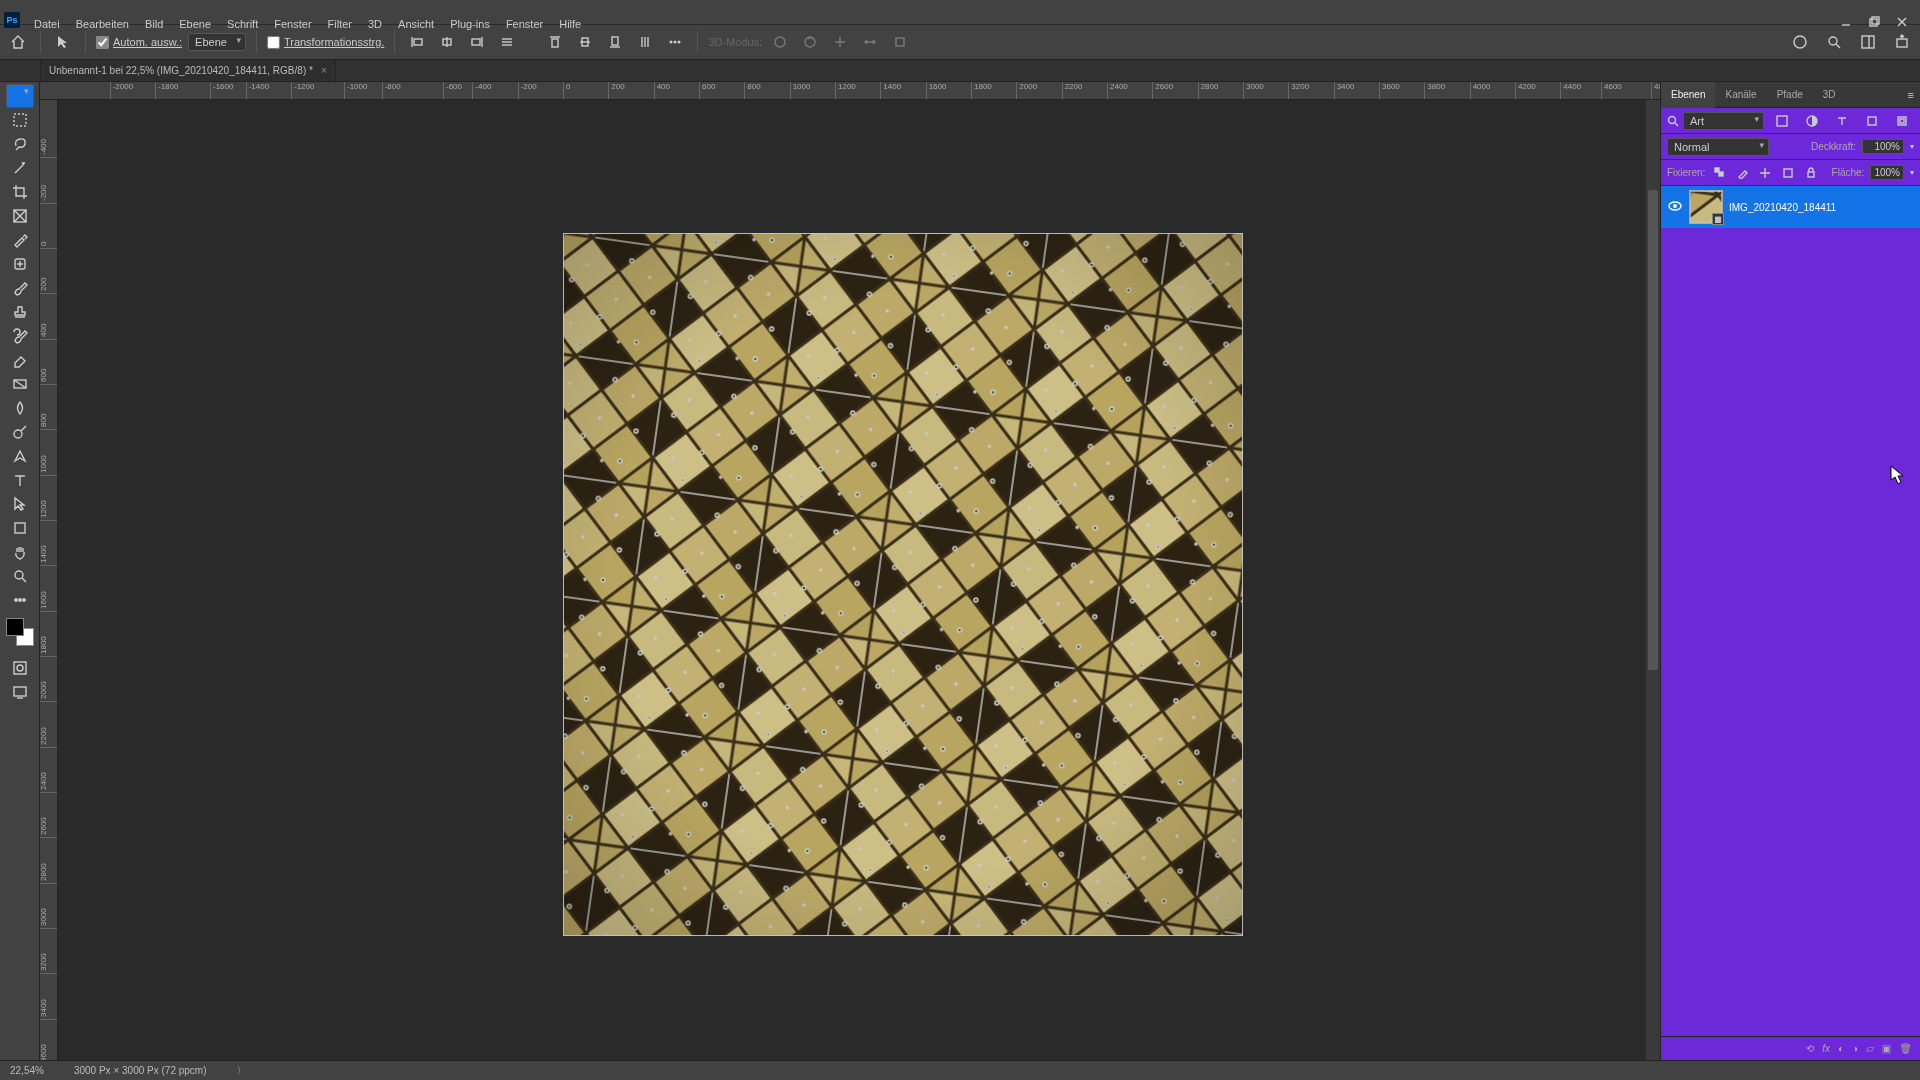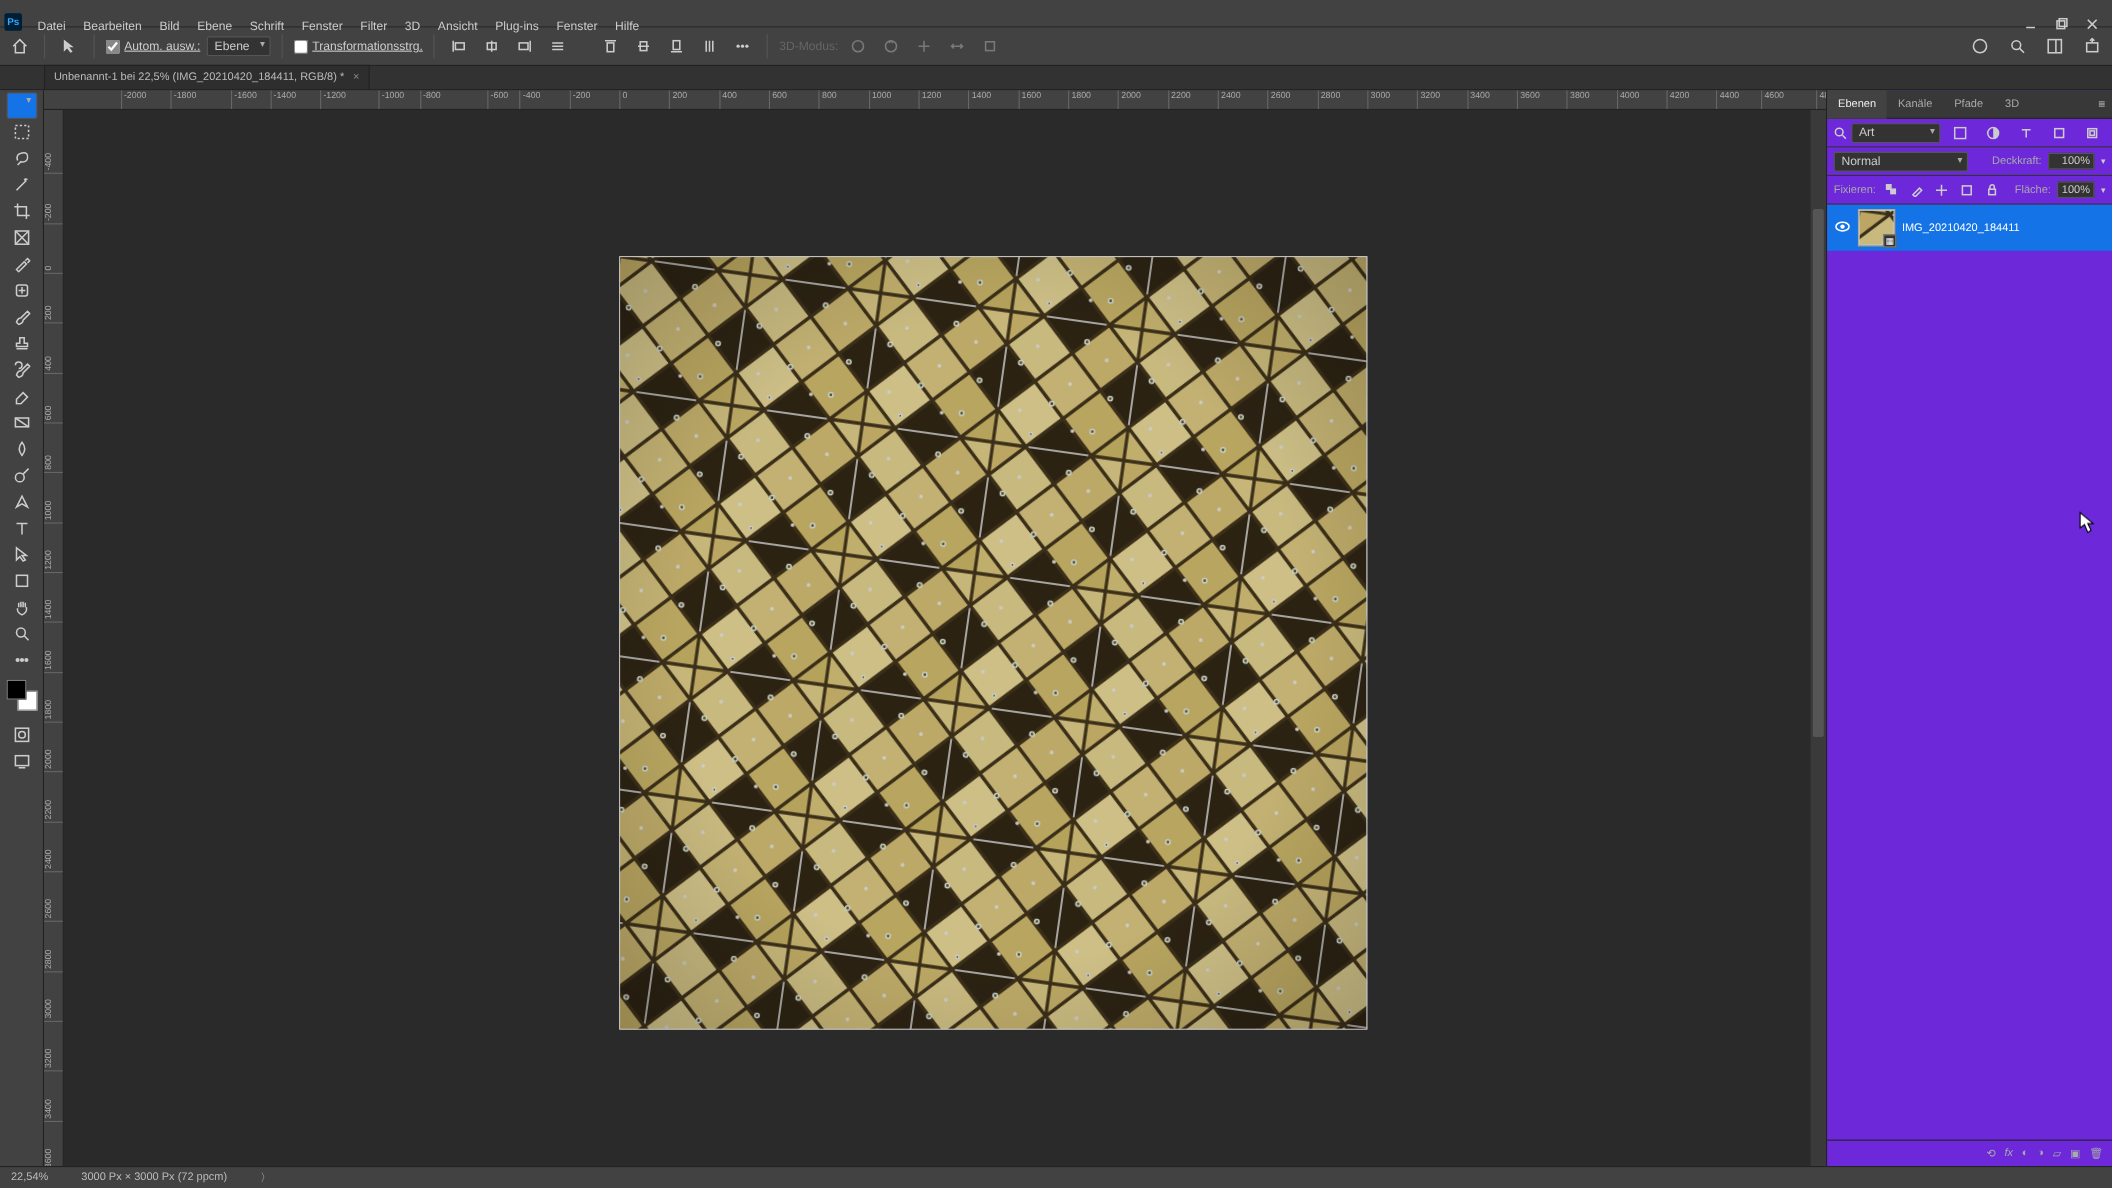--- a/index.html
+++ b/index.html
@@ -556,21 +556,21 @@
           </svg>
         </div>
       <div class="icon-btn">
           <svg width="12" height="12">
             <rect x="2" y="2" width="8" height="8"></rect>
             <rect x="4" y="4" width="4" height="4"></rect>
           </svg>
         </div>
     </div>
     <div class="row">
-      <div class="sel" style="width:122px">Normal</div>
+      <div class="sel" style="width:102px">Normal</div>
       <div style="flex:1"></div>
       <span class="lbl">Deckkraft:</span>
       <div class="val">100%</div>
       <span style="font-size:8px">▾</span>
     </div>
     <div class="row">
       <span class="lbl">Fixieren:</span>
       <div class="icon-btn">
           <svg width="12" height="12">
             <rect x="1" y="1" width="4" height="4" fill="#ccc"></rect>

